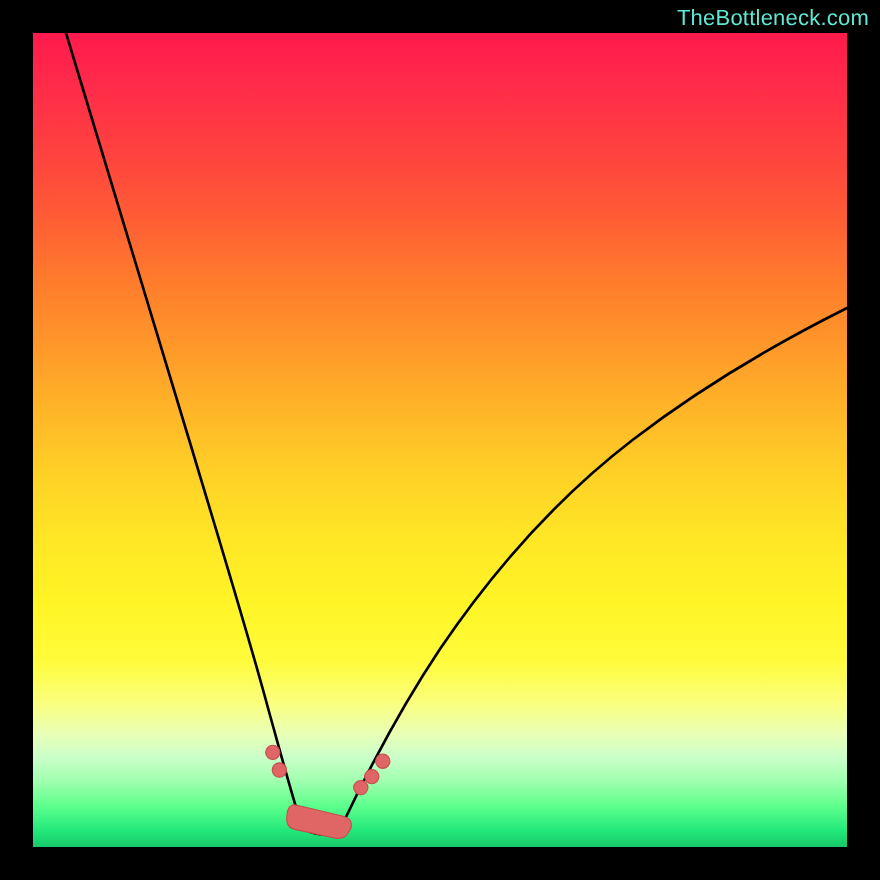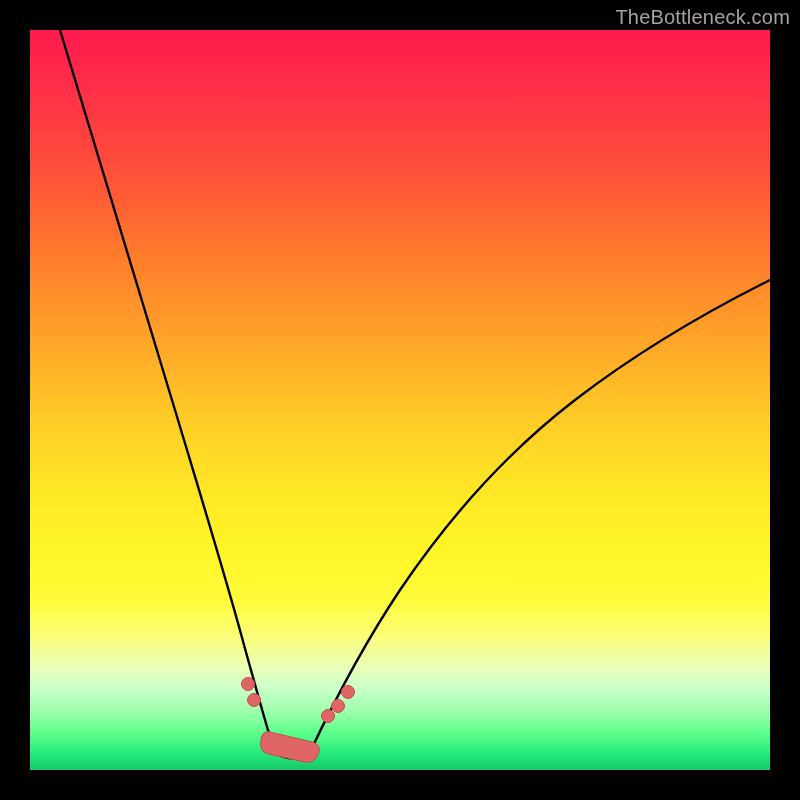--- a/index.html
+++ b/index.html
@@ -49,21 +49,21 @@
     left: 0;
     top: 0;
     width: 740px;
     height: 740px;
     overflow: visible;
   }
   .watermark {
     position: absolute;
     top: 6px;
     right: 10px;
-    color: #a3a3a3;
+    color: #5eead4;
     font-size: 20px;
     letter-spacing: 0.2px;
     font-weight: 500;
     user-select: none;
   }
 </style>
 </head>
 <body>
 
 <div class="frame">

